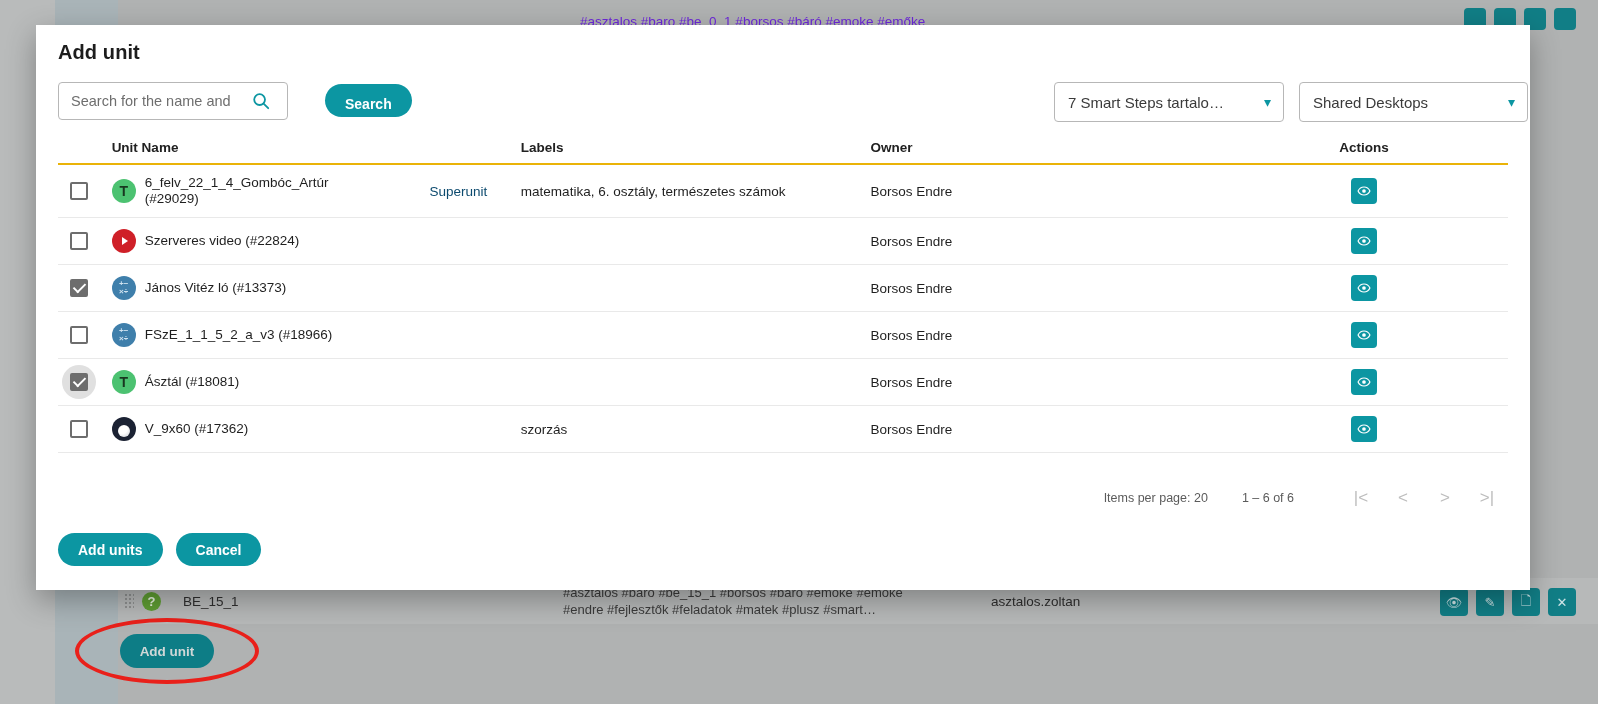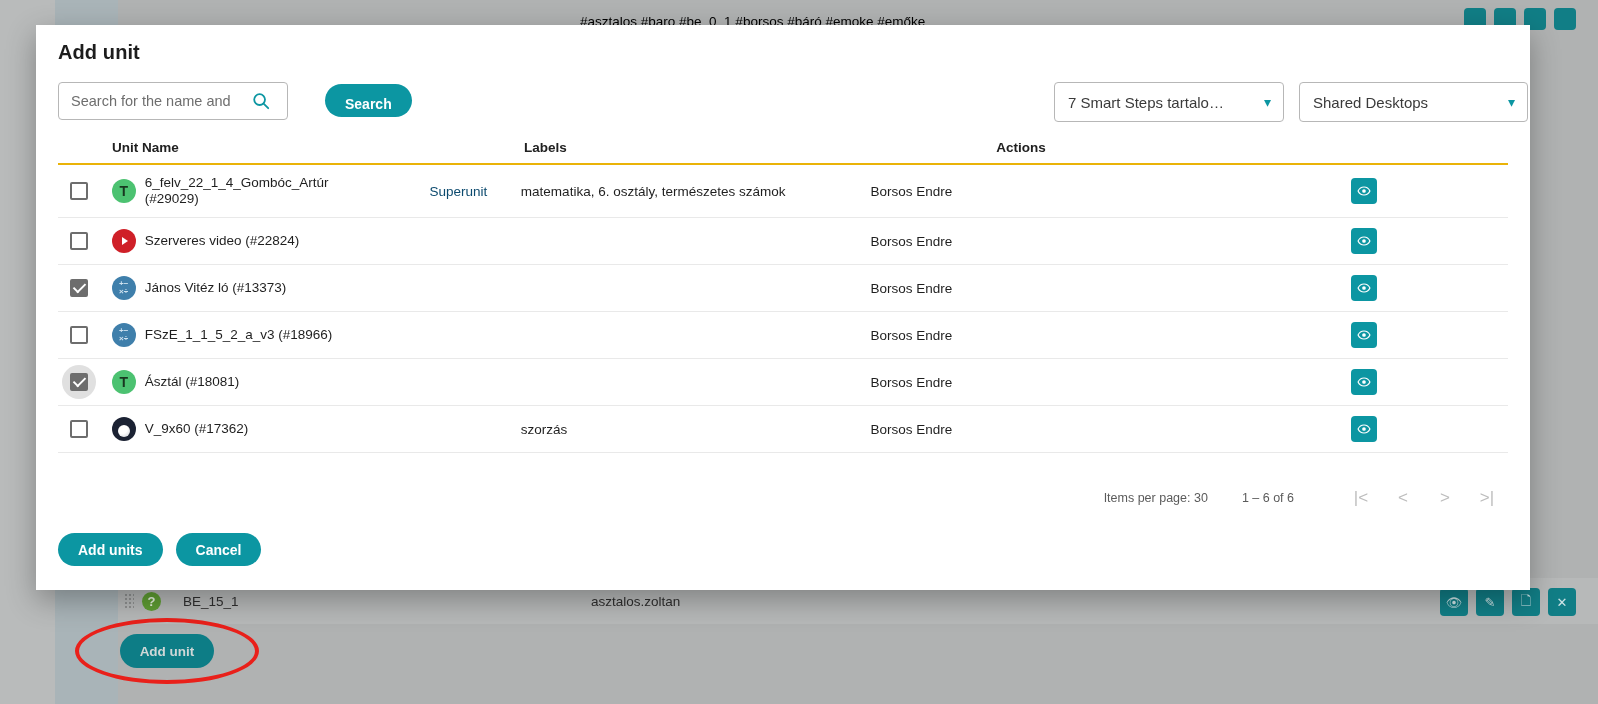--- a/index.html
+++ b/index.html
@@ -19,21 +19,21 @@
   #bg-left-rail {
     position: absolute; left: 55px; top: 0; width: 63px; height: 704px;
     background: #a9b4b8;
   }
   #bg-content {
     position: absolute; left: 118px; top: 0; right: 0; bottom: 0;
     background: #b0b2b2;
   }
   #bg-top-tags {
     position: absolute; left: 580px; top: 14px;
-    font-size: 13.5px; color: #000000; white-space: nowrap;
+    font-size: 13.5px; color: #6d28d9; white-space: nowrap;
   }
   .bg-actionbar {
     position: absolute; display: flex; gap: 8px;
   }
   .bg-actionbtn {
     width: 22px; height: 22px; border-radius: 4px; background: #117e86;
   }
   #bg-top-actions { right: 22px; top: 8px; }
 
   #bg-row {
@@ -242,20 +242,22 @@
     <div class="bg-actionbtn"></div>
     <div class="bg-actionbtn"></div>
     <div class="bg-actionbtn"></div>
     <div class="bg-actionbtn"></div>
   </div>
 
   <div id="bg-row">
     <div id="bg-row-drag"></div>
     <div id="bg-row-qicon">?</div>
     <div id="bg-row-name">BE_15_1</div>
+    <div id="bg-row-tags" style="white-space:pre-line;">#asztalos #baro #be_15_1 #borsos #baro #emoke #emoke
+#endre #fejlesztők #feladatok #matek #plusz #smart…</div>
     <div id="bg-row-owner">asztalos.zoltan</div>
   </div>
 
   <div class="bg-actionbar" id="bg-row-actions">
     <div class="bg-actionbtn lg">👁</div>
     <div class="bg-actionbtn lg">✎</div>
     <div class="bg-actionbtn lg">🗋</div>
     <div class="bg-actionbtn lg">✕</div>
   </div>
 
@@ -291,20 +293,21 @@
       <span class="chev">▾</span>
     </div>
   </div>
 
   <div id="table">
     <div id="thead">
       <div class="th-check"></div>
       <div class="th-name">Unit Name</div>
       <div class="th-super"></div>
       <div class="th-labels">Labels</div>
+      <div class="th-owner">Owner</div>
       <div class="th-actions">Actions</div>
     </div>
     <div id="tbody">
         <div class="row tall">
           <div class="cell-check">
             <div class="cbox"></div>
           </div>
           <div class="cell-name">
             <div class="avatar av-text">T</div>
             <div class="unit-name" style="white-space: pre-line;">6_felv_22_1_4_Gombóc_Artúr
@@ -425,21 +428,21 @@
               </svg>
             </button>
           </div>
         </div>
       </div>
   </div>
 
   <div id="paginator">
     <span id="items-per-page">
       <span>Items per page:</span>
-      <span>30</span>
+      <span>20</span>
     </span>
     <span id="range-label">1 – 6 of 6</span>
     <button class="pgbtn">|&lt;</button>
     <button class="pgbtn">&lt;</button>
     <button class="pgbtn">&gt;</button>
     <button class="pgbtn">&gt;|</button>
   </div>
 
   <div id="footer">
     <button class="pill">Add units</button>

